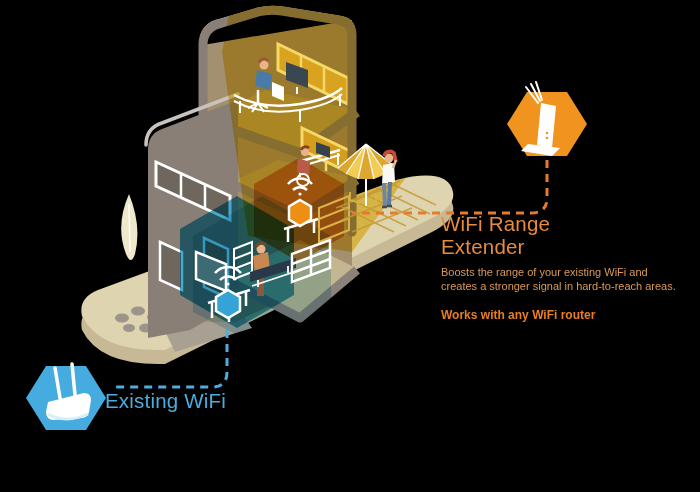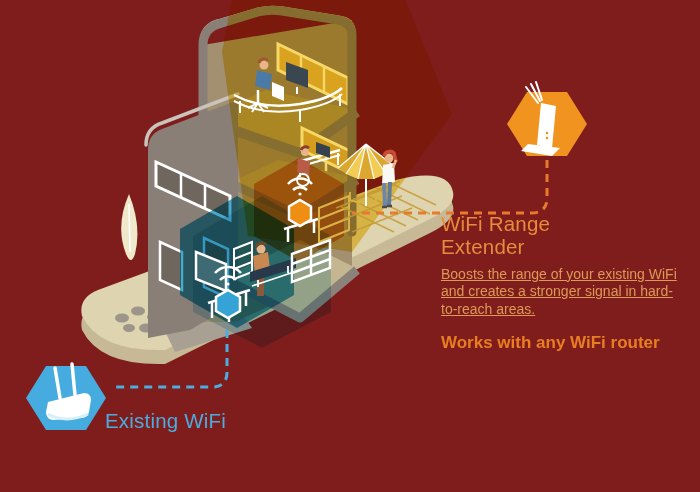--- a/index.html
+++ b/index.html
@@ -1,28 +1,28 @@
 <!DOCTYPE html>
 <html><head>
 <meta charset="utf-8">
 <style>
   html,body{margin:0;padding:0;background:#fff;}
-  .stage{position:relative;width:700px;height:492px;background:#7f1d1d;overflow:hidden;
+  .stage{position:relative;width:700px;height:492px;background:#000000;overflow:hidden;
          font-family:"Liberation Sans", sans-serif;}
   .stage svg{position:absolute;left:0;top:0;}
   .callout{position:absolute;}
   .co-title{font-size:20.5px;line-height:1.12;letter-spacing:.2px;}
-  .co-desc{font-size:14px;line-height:1.25;margin-top:7px;text-decoration:underline;}
-  .co-note{font-size:17px;font-weight:bold;margin-top:15px;}
+  .co-desc{font-size:11px;line-height:1.25;margin-top:7px;}
+  .co-note{font-size:12px;font-weight:bold;margin-top:15px;}
   .callout-extender{left:441px;top:213px;width:250px;}
   .callout-extender .co-title{color:#E78B3D;width:150px;}
   .callout-extender .co-desc{color:#DC9A57;width:240px;}
   .callout-extender .co-note{color:#E87E22;}
   .callout-existing{left:105px;top:390px;width:230px;}
-  .callout-existing .co-title{color:#4BACDE;margin-top:20px;}
+  .callout-existing .co-title{color:#4BACDE;}
   .callout-existing .co-desc{color:#58A8D2;width:220px;margin-top:3px;}
 </style>
 </head>
 <body>
 
 <div class="stage">
 
 <svg width="700" height="492" viewBox="0 0 700 492">
 
   <g>

